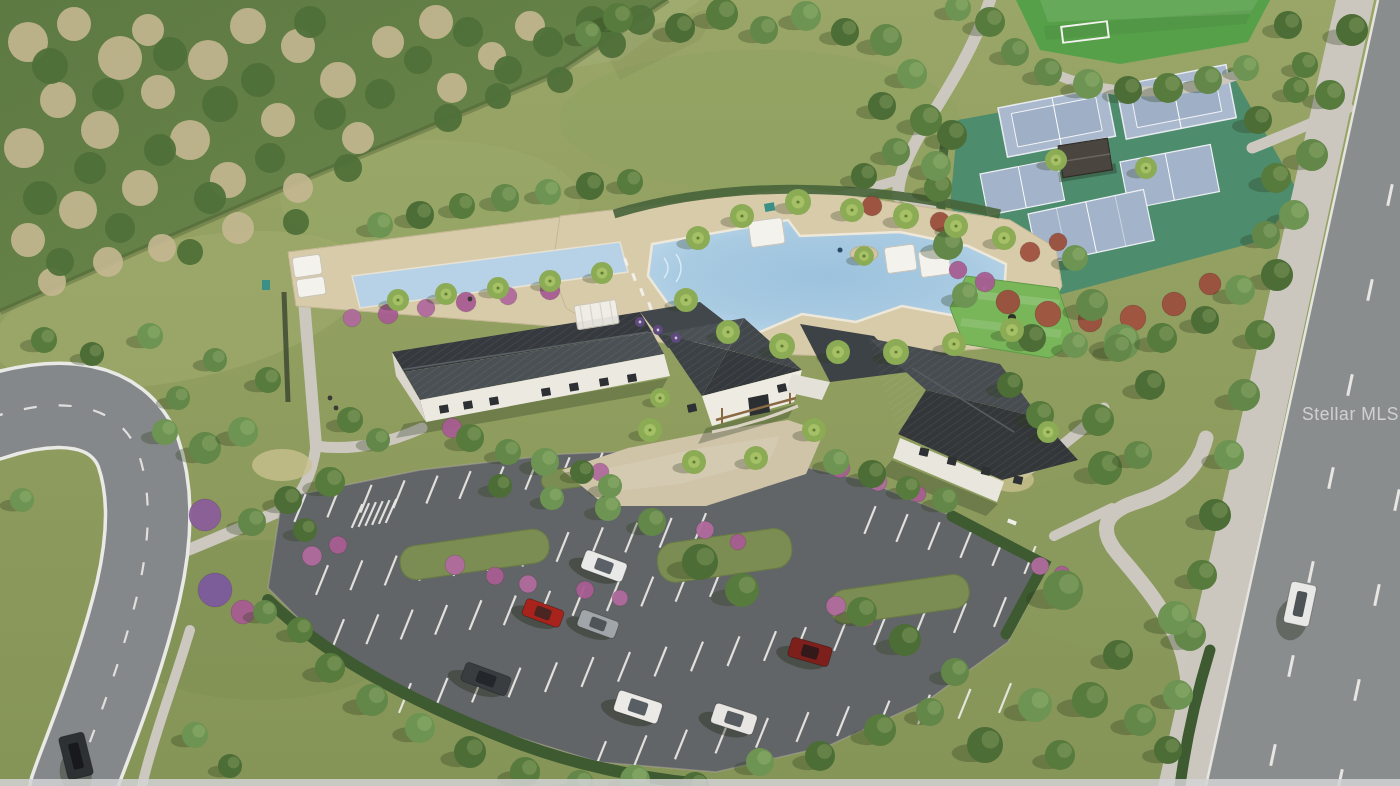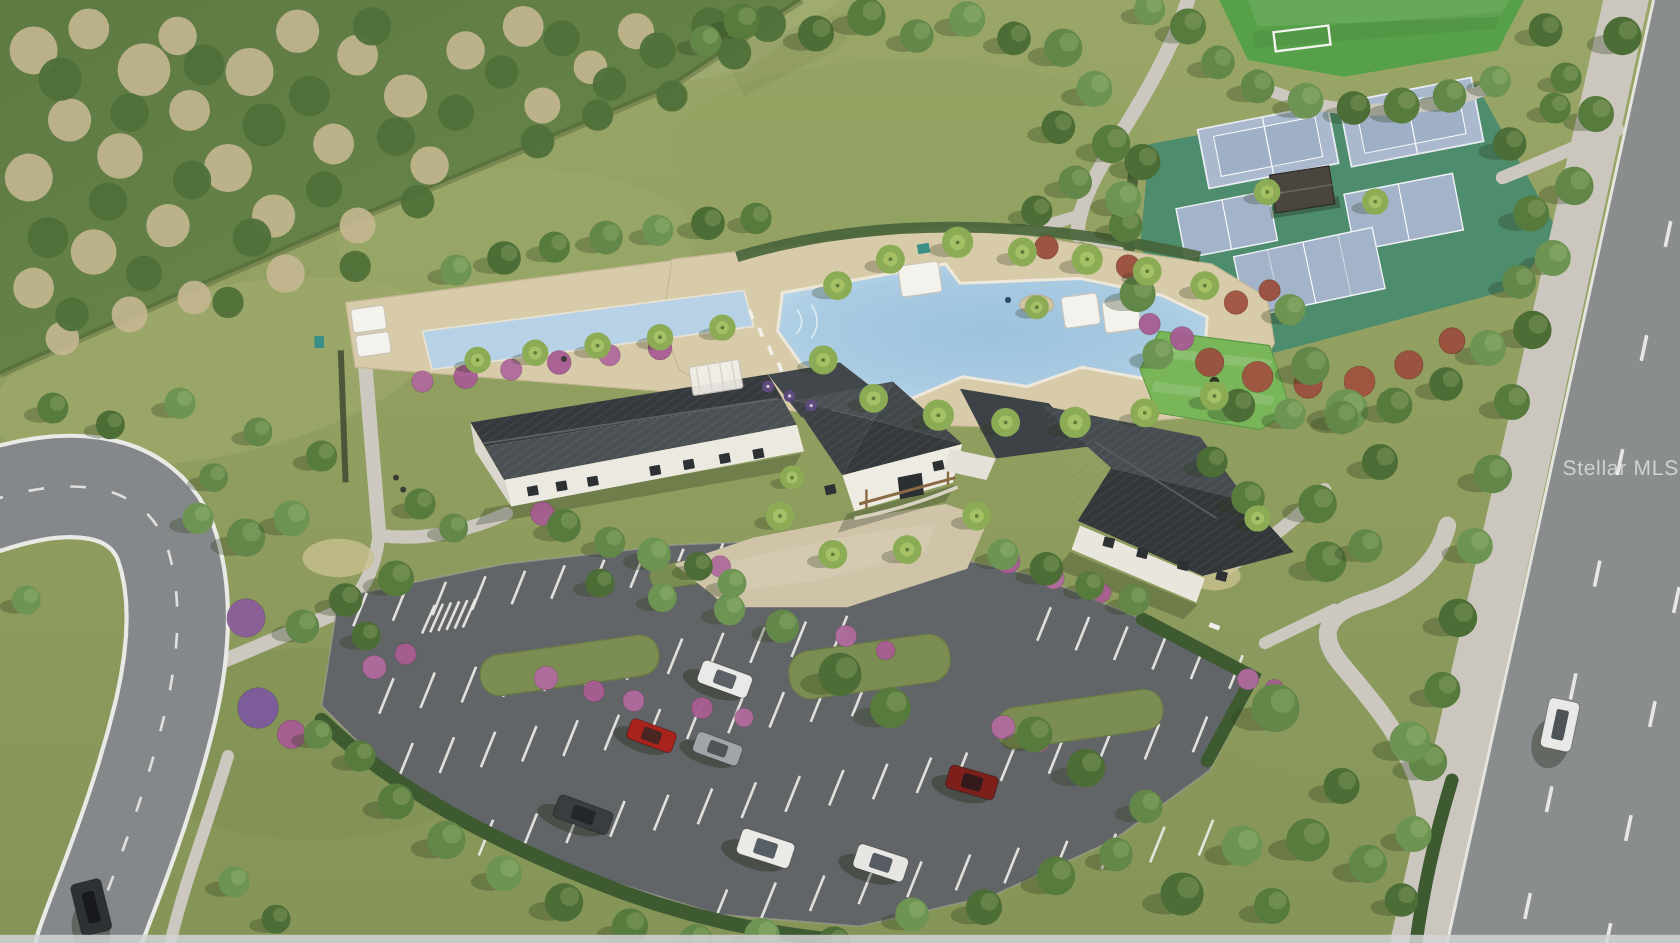--- a/index.html
+++ b/index.html
@@ -1,18 +1,18 @@
 <!DOCTYPE html>
 <html><head>
 <meta charset="utf-8">
 <style>
   html,body{margin:0;padding:0;background:#1e1e1e;}
   .stage{position:relative;width:1400px;height:786px;overflow:hidden;background:#8a9a5c;font-family:"Liberation Sans",sans-serif;}
   .stage svg{position:absolute;left:0;top:0;display:block;}
-  .watermark{position:absolute;left:1302px;top:380px;font-size:17.5px;font-weight:400;letter-spacing:.6px;color:rgba(250,250,250,.62);white-space:nowrap;z-index:10;}
+  .watermark{position:absolute;left:1302px;top:404px;font-size:17.5px;font-weight:400;letter-spacing:.6px;color:rgba(250,250,250,.62);white-space:nowrap;z-index:10;}
   .bottom-strip{position:absolute;left:0;top:779px;width:1400px;height:7px;background:#d2d4d5;opacity:.85;z-index:9;}
 </style>
 </head>
 <body>
 
 <div class="stage">
 <svg width="1400" height="786" viewBox="0 0 1400 786">
   <defs>
     <linearGradient id="grassGrad" x1="0" y1="0" x2="0" y2="1">
       <stop offset="0" stop-color="#99a667"></stop>

